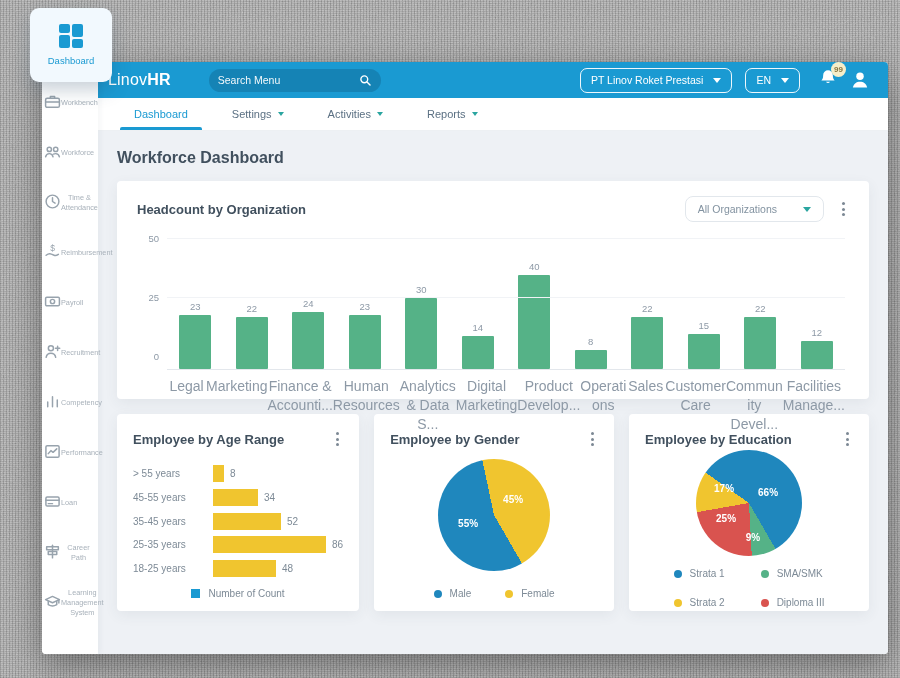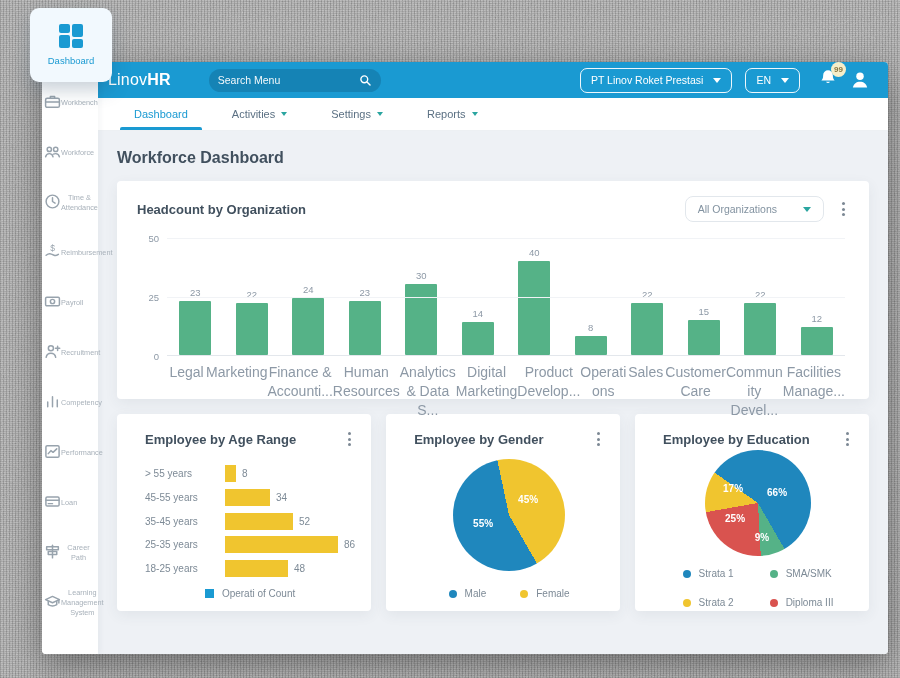--- a/index.html
+++ b/index.html
@@ -69,36 +69,36 @@
   .kebab { margin-left:auto; display:flex; flex-direction:column; gap:2.5px; padding:4px; cursor:pointer; }
   .kebab i { width:3px; height:3px; border-radius:50%; background:#7c8894; display:block; }
 
   
   .hc-card { height:218px; padding:15px 20px 10px 20px; margin-bottom:15px; }
   .filter-dd { display:flex; align-items:center; gap:26px; height:26px; border:1px solid #e2e7ec;
     border-radius:8px; padding:0 12px; font-size:10.5px; color:#8292a0; margin-left:auto; cursor:pointer; }
   .filter-dd .caret { color:#2aa5a0; }
   .hc-card .kebab { margin-left:14px; }
   .plot-wrap { position:relative; margin:16px 4px 0 30px; }
-  .plot { position:relative; height:118px; border-bottom:1px solid #e3e7ec; display:flex;
+  .plot { position:relative; height:132px; border-bottom:1px solid #e3e7ec; display:flex;
     align-items:flex-end; }
   .gridline { position:absolute; left:0; right:0; height:1px; background:#f1f3f6; }
   .ytick { position:absolute; right:100%; margin-right:8px; font-size:9.5px; color:#8d99a6;
     transform:translateY(-50%); }
   .bar-group { flex:1; display:flex; flex-direction:column; align-items:center; justify-content:flex-end;
     height:100%; cursor:pointer; }
   .bar-value { font-size:9.5px; color:#8d99a6; margin-bottom:3px; }
   .bar { width:32px; border-radius:1px; }
   .xlabels { display:flex; margin-top:7px; }
   .xlabel { flex:1; text-align:center; font-size:14px; color:#8d99a6; line-height:1.35;
     white-space:pre-line; }
 
   
   .row3 { display:flex; gap:15px; }
-  .row3 .card { flex:1; height:197px; padding:14px 16px 12px 28px; display:flex; flex-direction:column; }
+  .row3 .card { flex:1; height:197px; padding:14px 16px 12px 16px; display:flex; flex-direction:column; }
 
   
   .age-rows { margin-top:14px; flex:1; display:flex; flex-direction:column; justify-content:space-between; }
   .age-row { display:flex; align-items:center; height:19px; }
   .age-label { width:66px; font-size:10px; color:#7d8a96; }
   .age-bar-zone { flex:1; display:flex; align-items:center; margin-left:14px; }
   .age-bar { height:17px; background:#f0c52f; }
   .age-value { font-size:10px; color:#7d8a96; margin-left:6px; }
   .legend-row { display:flex; justify-content:center; align-items:center; gap:8px; margin-top:10px; }
   .lg-square { width:9px; height:9px; }
@@ -295,25 +295,25 @@
           <path d="M2.3 14c.6-3.1 2.9-4.6 5.7-4.6s5.1 1.5 5.7 4.6z" fill="#fff"></path>
         </svg>
       </div>
     </div>
 
     <div class="tabs" id="nav-tabs">
         <div class="tab active">
           <span>Dashboard</span>
         </div>
         <div class="tab">
+          <span>Settings</span>
+          <span class="caret"></span>
+        </div>
+        <div class="tab">
           <span>Activities</span>
-          <span class="caret"></span>
-        </div>
-        <div class="tab">
-          <span>Settings</span>
           <span class="caret"></span>
         </div>
         <div class="tab">
           <span>Reports</span>
           <span class="caret"></span>
         </div>
       </div>
 
     <div class="content">
       <div class="page-title">Workforce Dashboard</div>
@@ -456,21 +456,21 @@
               <div class="age-row">
                 <span class="age-label">18-25 years</span>
                 <span class="age-bar-zone">
                   <span class="age-bar" style="width: 63px; background: rgb(240, 197, 47);"></span>
                   <span class="age-value">48</span>
                 </span>
               </div>
             </div>
           <div class="legend-row">
             <span class="lg-square" style="background: rgb(26, 154, 210);"></span>
-            <span class="lg-text">Operati of Count</span>
+            <span class="lg-text">Number of Count</span>
           </div>
         </div>
 
         <div class="card">
           <div class="card-hdr">
             <span class="card-title">Employee by Gender</span>
             <div class="kebab">
                 <i></i>
                 <i></i>
                 <i></i>

